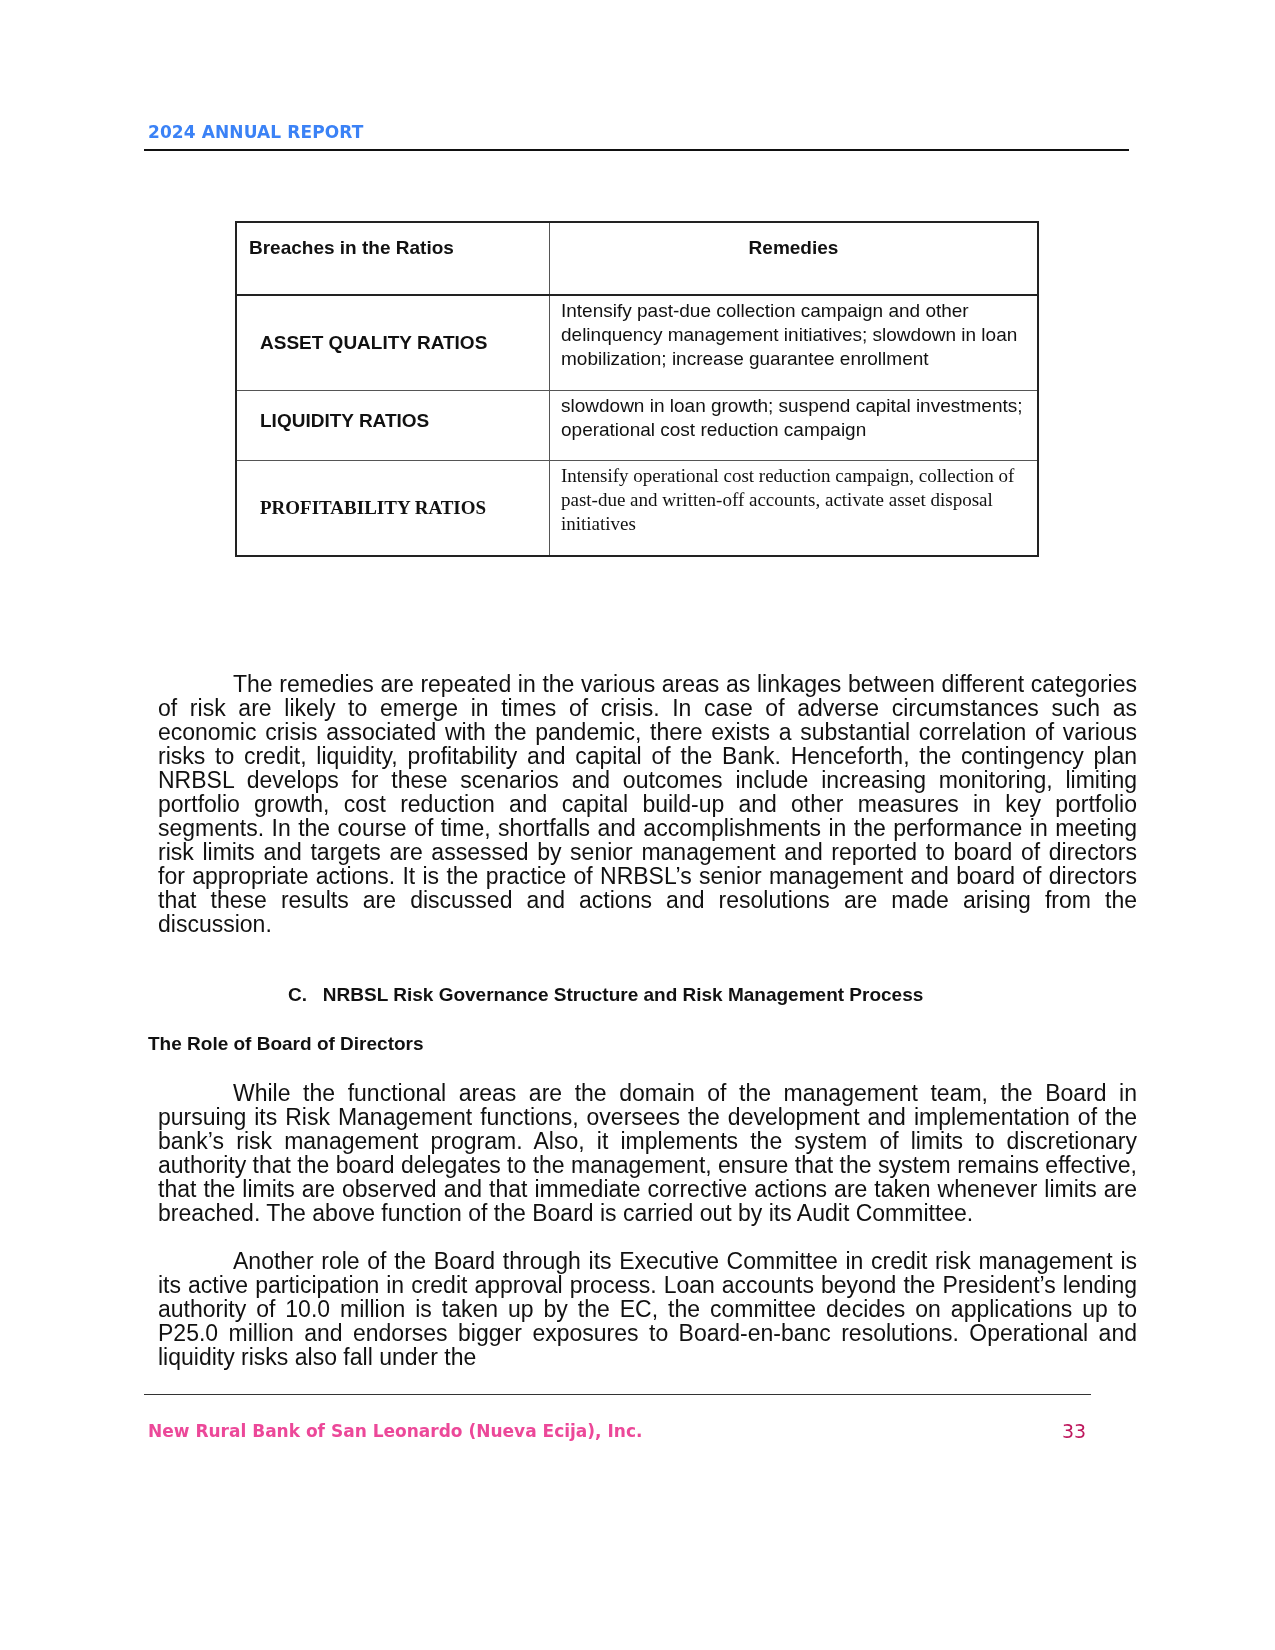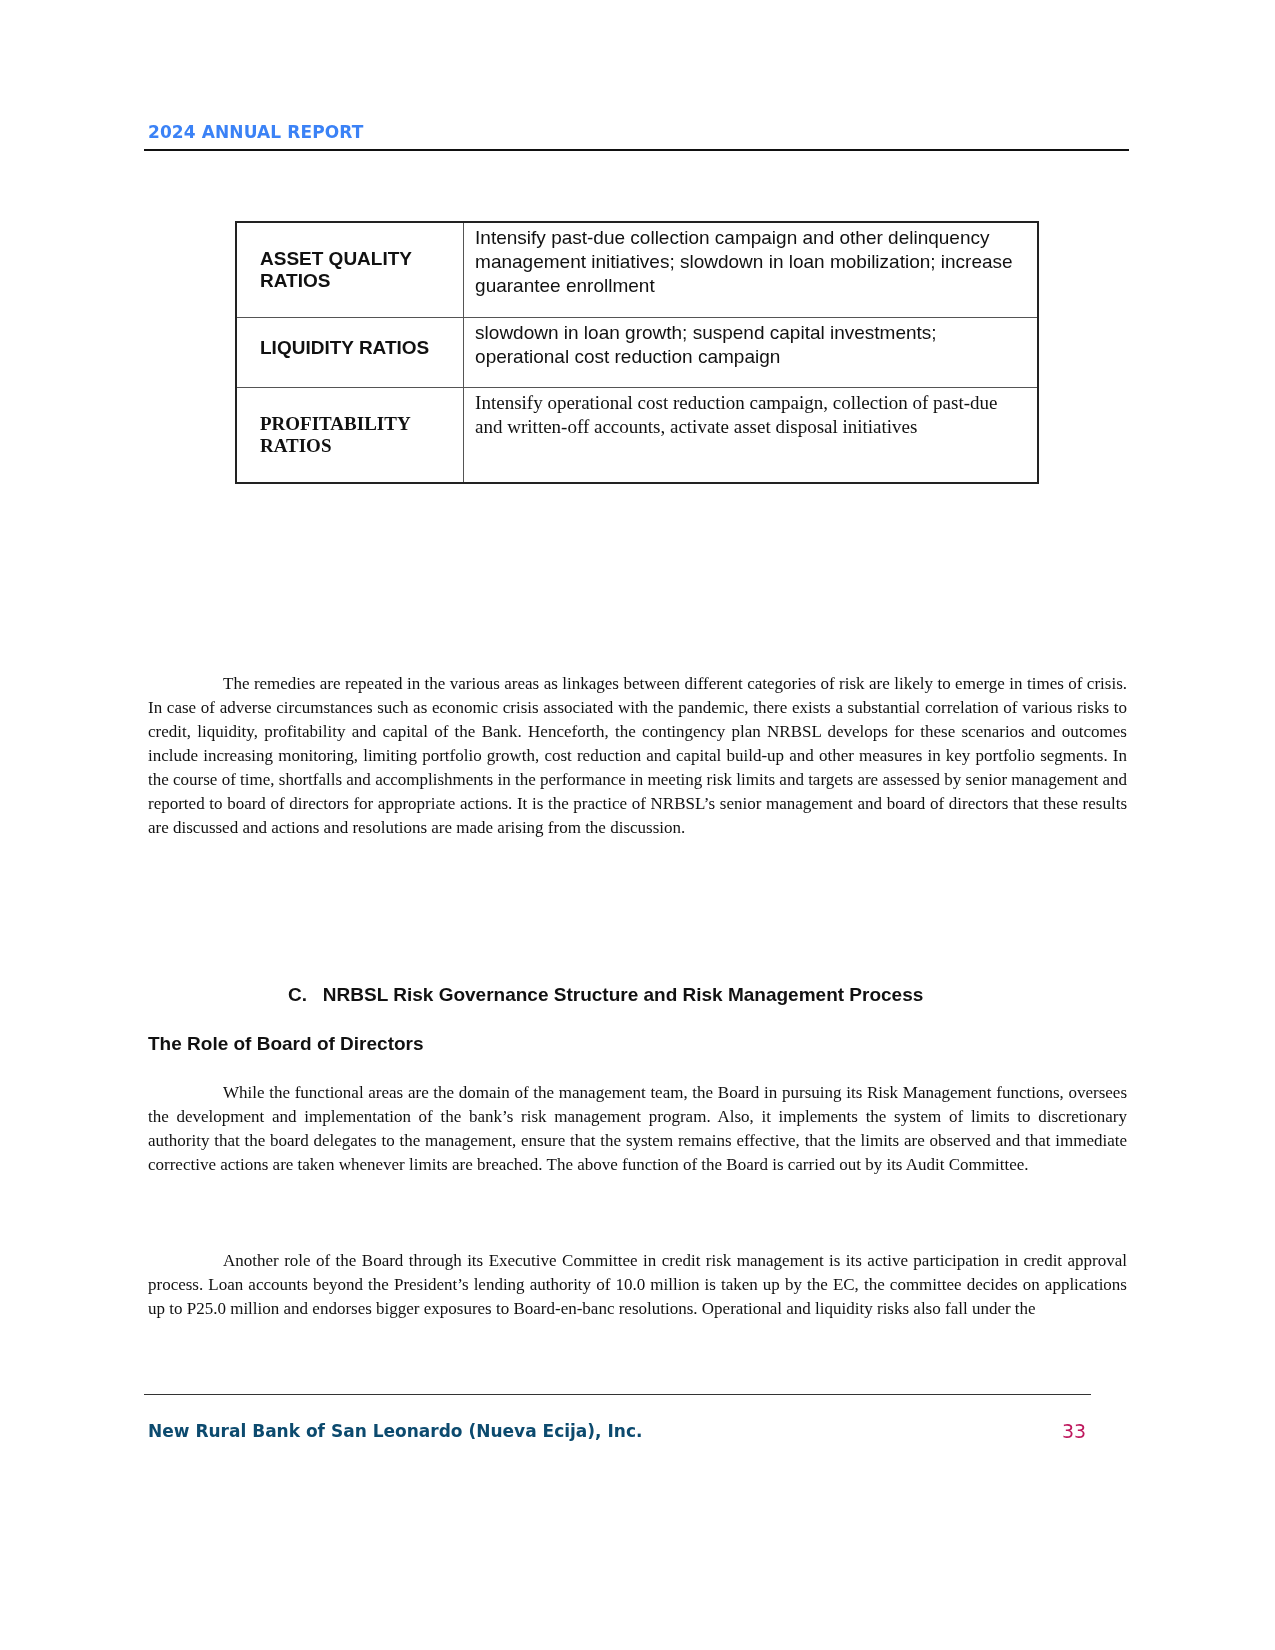--- a/index.html
+++ b/index.html
@@ -12,36 +12,44 @@
   table.ratios th .cell { padding:14px 12px 0 12px; }
   table.ratios th.rem { text-align:center; }
   table.ratios tr.hdr { border-bottom:2px solid #222; }
   .col1 { width:312px; }
   .cell-cat { font-weight:bold; padding:0 23px; display:flex; align-items:center; height:100%; }
   .cell-rem { padding:3px 10px 0 11px; line-height:24px; }
   .row1 td { height:94px; }
   .row2 td { height:69px; }
   .row3 td { height:94px;font-family:Liberation Serif, serif; }
   .row4 td { height:70px; }
-  .para { position:absolute; left:148px; width:979px; font-size:17px; line-height:24px; text-align:justify;font-family:Liberation Serif, serif; }
+  .para { position:absolute; left:158px; width:979px; font-size:23px; line-height:24px; text-align:justify; }
   .para .indent { display:inline-block; width:75px; }
   .sec-heading { position:absolute; left:288px; top:984px; font-weight:bold; font-size:19px; }
   .sub-heading { position:absolute; left:148px; top:1033px; font-weight:bold; font-size:19px; }
   .foot-rule { position:absolute; left:144px; top:1394px; width:947px; border-top:1.5px solid #333; }
-  .foot-text { position:absolute; left:148px; top:1421px; font-family:"DejaVu Sans", sans-serif; font-weight:bold; font-size:17px; color:#0c4a6e; }
+  .foot-text { position:absolute; left:148px; top:1421px; font-family:"DejaVu Sans", sans-serif; font-weight:bold; font-size:17px; color:#ec4899; }
   .page-num { position:absolute; left:1062px; top:1420px; font-family:"DejaVu Sans", sans-serif; font-size:19px; color:#be185d; }
 </style>
 </head>
 <body>
 
 <div class="run-head">2024 ANNUAL REPORT</div>
 <div class="head-rule"></div>
 
 <table class="ratios">
   <tbody>
+      <tr class="hdr">
+    <th class="col1">
+          <div class="cell">Breaches in the Ratios</div>
+        </th>
+    <th class="rem">
+          <div class="cell">Remedies</div>
+        </th>
+  </tr>
   <tr class="row1">
     <td style="vertical-align:middle;">
           <div class="cell-cat">ASSET QUALITY RATIOS</div>
         </td>
     <td>
           <div class="cell-rem">Intensify past-due collection campaign and other delinquency management initiatives; slowdown in loan mobilization; increase guarantee enrollment</div>
         </td>
   </tr>
   <tr class="row2">
     <td style="vertical-align:middle;">

